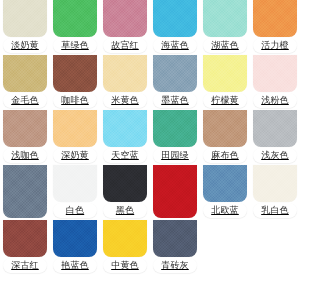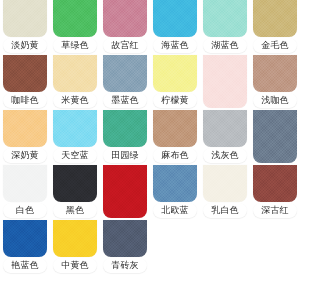--- a/index.html
+++ b/index.html
@@ -21,20 +21,21 @@
     height: 330px;
   }
   .swatch-card {
     position: relative;
     width: 50px;
     height: 55px;
     box-sizing: border-box;
     padding: 0 3px 2px 3px;
     display: flex;
     flex-direction: column;
+    text-decoration: underline;
   }
   .swatch-color {
     flex: 1 1 auto;
     border-radius: 0 0 8px 8px;
     position: relative;
     box-shadow: 0 0 0 0.5px rgba(0,0,0,0.02);
   }
   .swatch-card.first-row .swatch-color {
     border-radius: 0 0 8px 8px;
   }
@@ -82,20 +83,24 @@
       <div class="swatch-label">故宫红</div>
     </div>
     <div class="swatch-card first-row">
       <div class="swatch-color" style="background-color: rgb(63, 184, 224);"></div>
       <div class="swatch-label">海蓝色</div>
     </div>
     <div class="swatch-card first-row">
       <div class="swatch-color" style="background-color: rgb(154, 223, 210);"></div>
       <div class="swatch-label">湖蓝色</div>
     </div>
+    <div class="swatch-card first-row">
+      <div class="swatch-color" style="background-color: rgb(239, 148, 73);"></div>
+      <div class="swatch-label">活力橙</div>
+    </div>
     <div class="swatch-card">
       <div class="swatch-color" style="background-color: rgb(203, 182, 119);"></div>
       <div class="swatch-label">金毛色</div>
     </div>
     <div class="swatch-card">
       <div class="swatch-color" style="background-color: rgb(137, 80, 63);"></div>
       <div class="swatch-label">咖啡色</div>
     </div>
     <div class="swatch-card">
       <div class="swatch-color" style="background-color: rgb(243, 221, 168);"></div>
@@ -104,20 +109,21 @@
     <div class="swatch-card">
       <div class="swatch-color" style="background-color: rgb(133, 160, 180);"></div>
       <div class="swatch-label">墨蓝色</div>
     </div>
     <div class="swatch-card">
       <div class="swatch-color" style="background-color: rgb(245, 242, 144);"></div>
       <div class="swatch-label">柠檬黄</div>
     </div>
     <div class="swatch-card">
       <div class="swatch-color" style="background-color: rgb(249, 223, 221);"></div>
+      <div class="swatch-label">浅粉色</div>
     </div>
     <div class="swatch-card">
       <div class="swatch-color" style="background-color: rgb(189, 149, 129);"></div>
       <div class="swatch-label">浅咖色</div>
     </div>
     <div class="swatch-card">
       <div class="swatch-color" style="background-color: rgb(248, 202, 134);"></div>
       <div class="swatch-label">深奶黄</div>
     </div>
     <div class="swatch-card">

